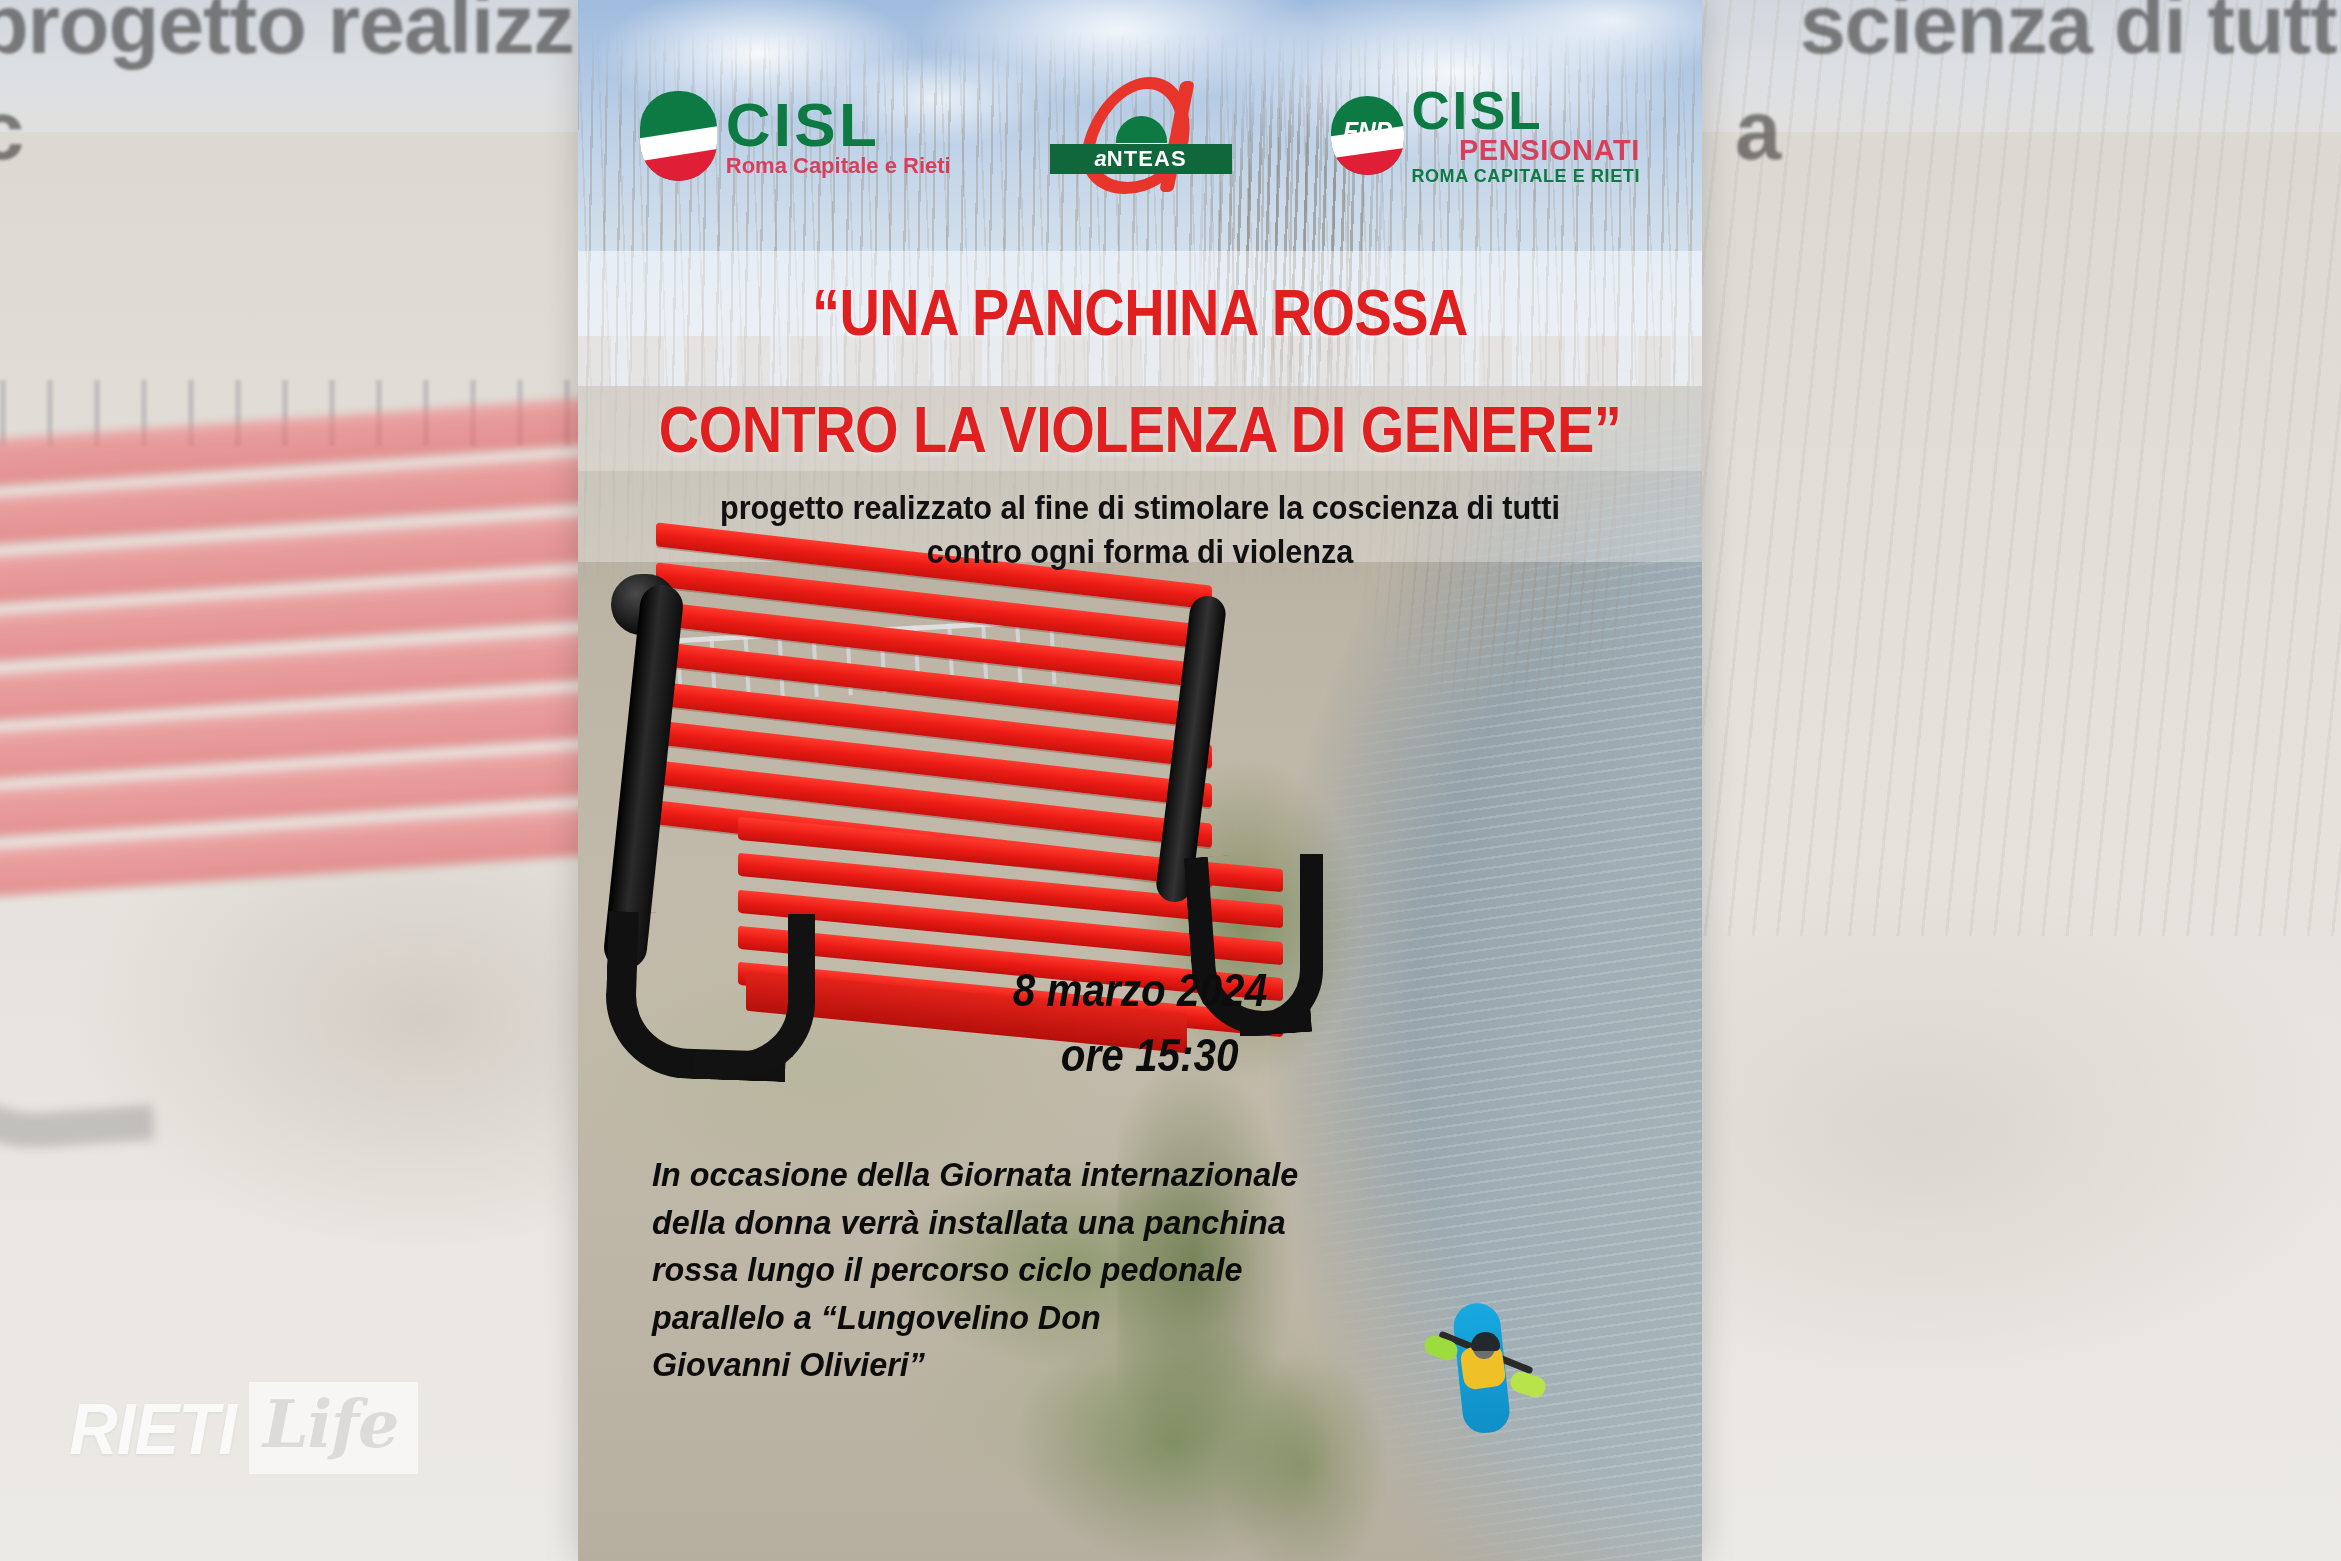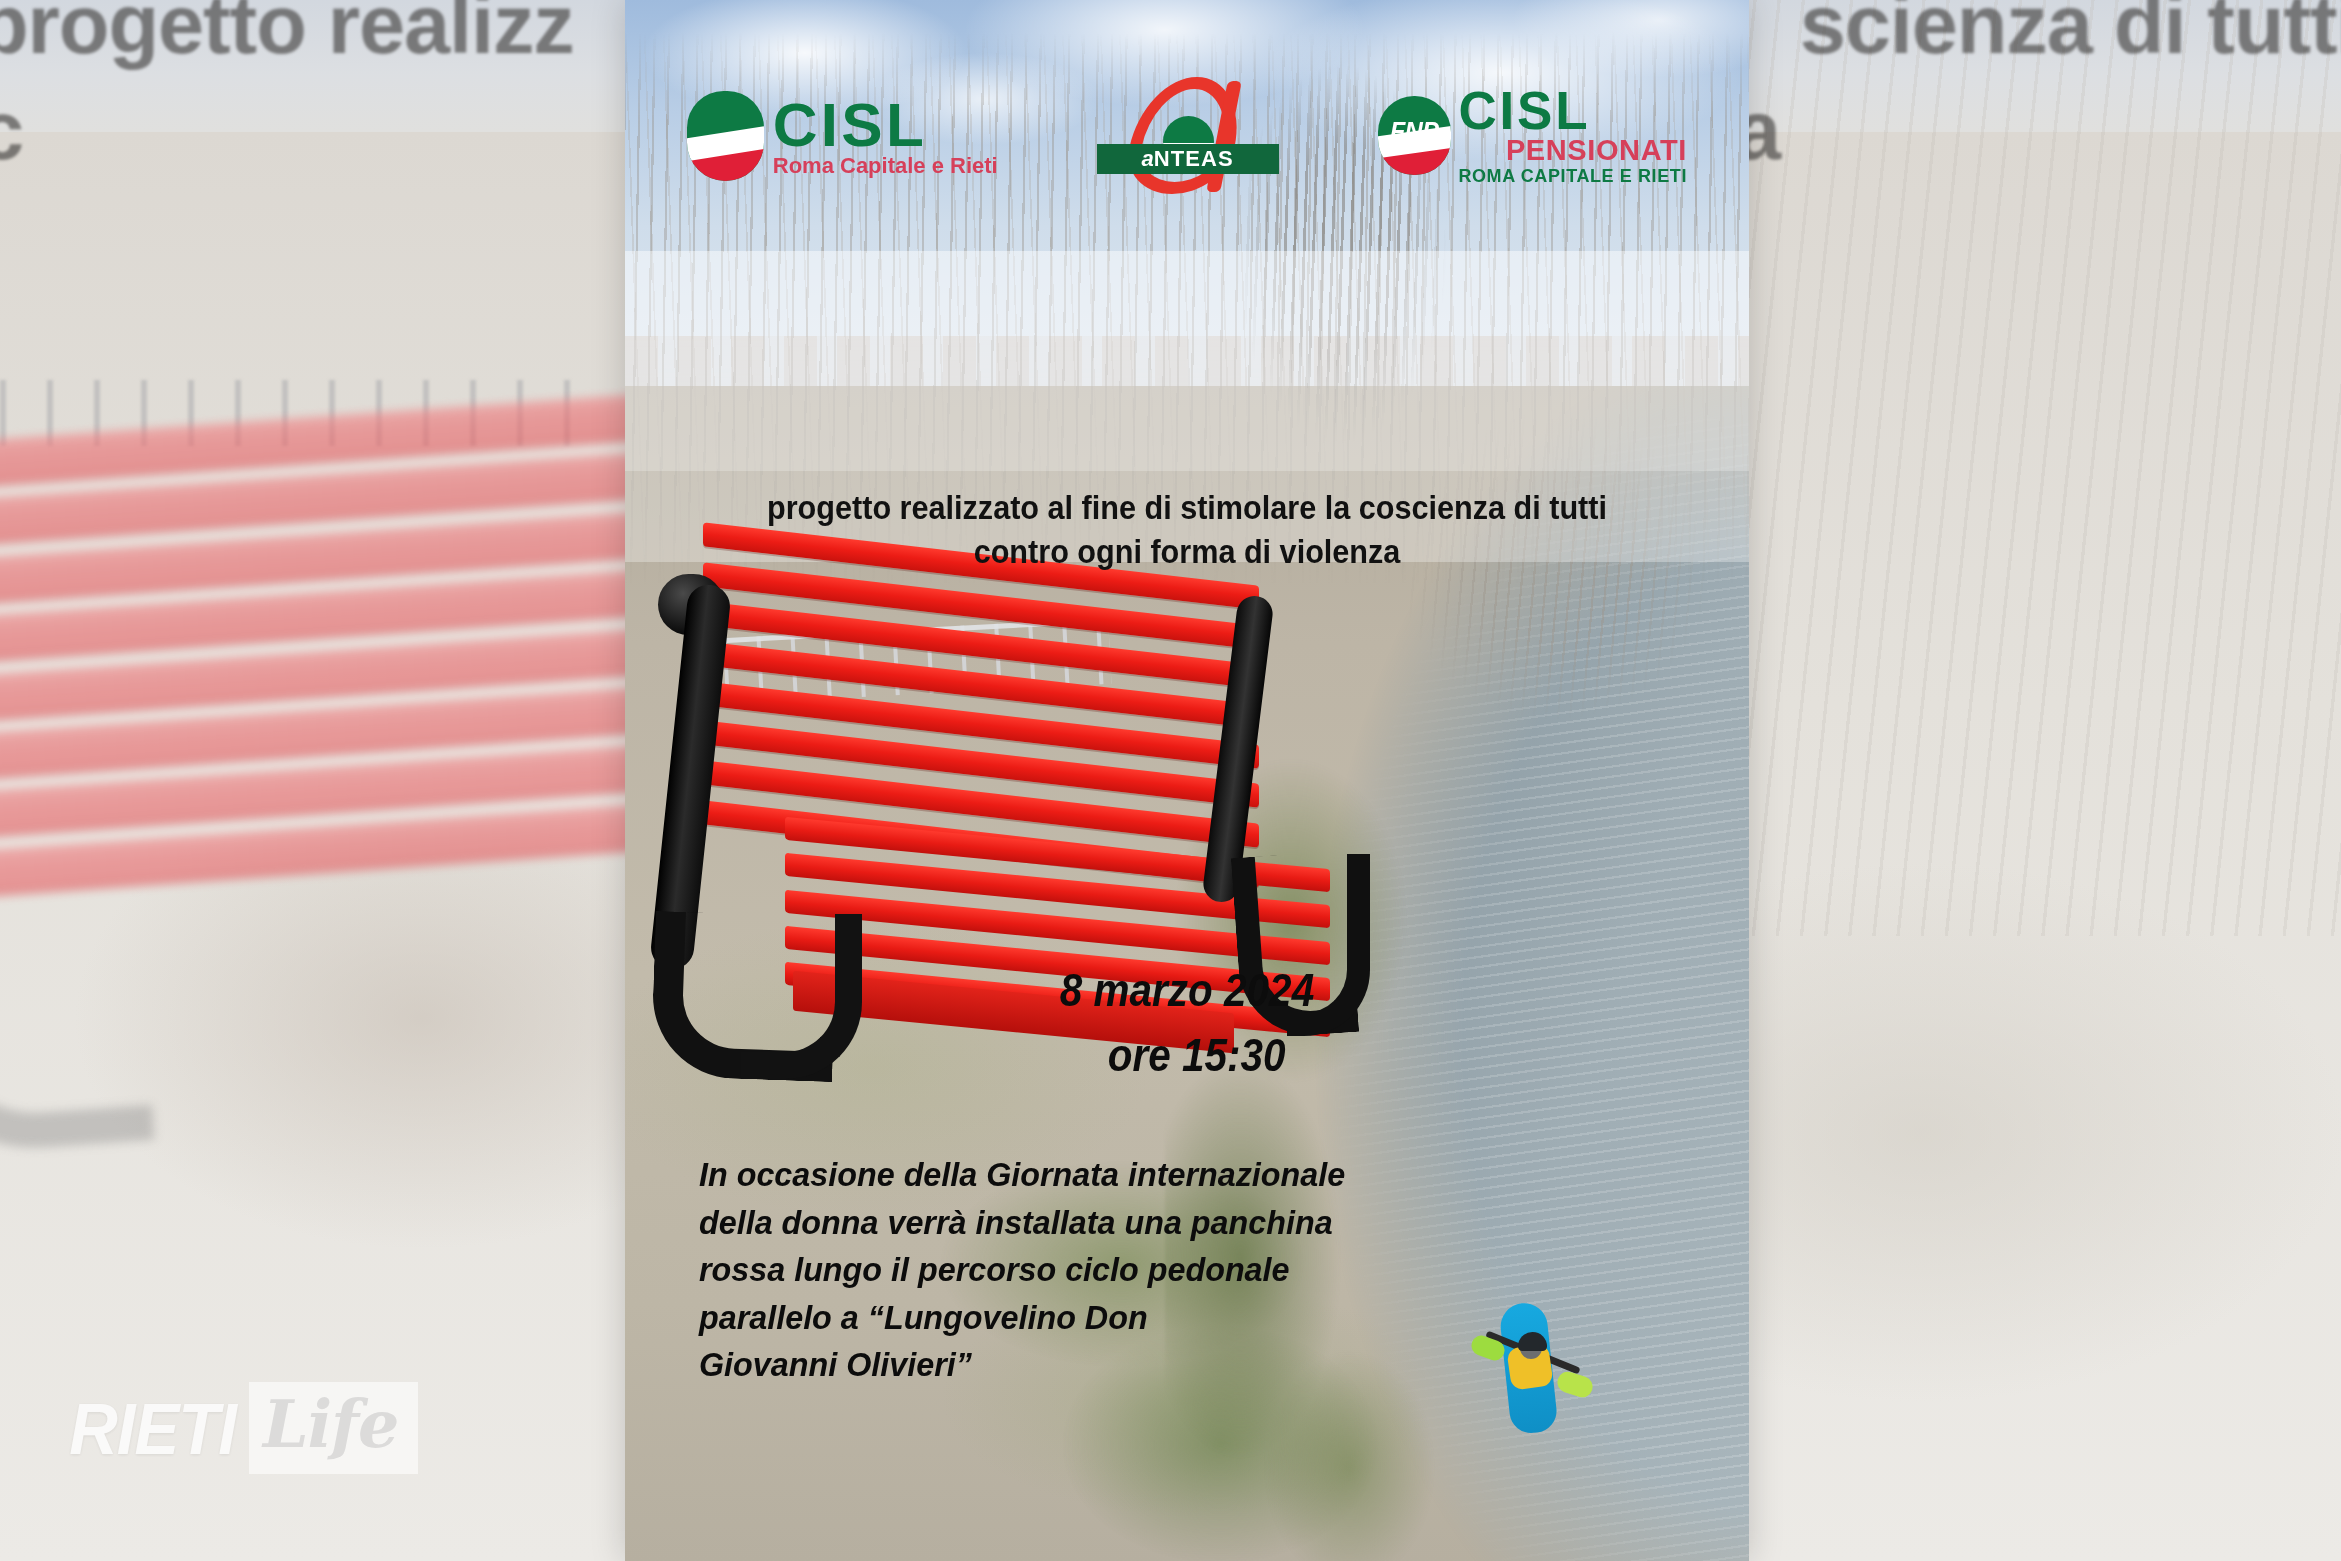--- a/index.html
+++ b/index.html
@@ -70,21 +70,21 @@
     color:rgba(60,58,56,.62);
     white-space:nowrap;
     letter-spacing:-1.1px;
     filter:blur(1.4px);
   }
   #bg-line1{ left:-22px;  top:-23px;  font-size:83px; }
   #bg-line2{ left:-22px;  top:83px;  font-size:83px; }
 
   
   #poster{
-    position:absolute; left:625px; top:0; width:1124px; height:1562px;
+    position:absolute; left:578px; top:0; width:1124px; height:1562px;
     overflow:hidden;
     box-shadow:0 0 33px rgba(0,0,0,.18);
     background:#86efac;
   }
   
   .ph-sky{
     position:absolute; left:0; top:0; width:100%; height:435px;
     background:linear-gradient(180deg,#9fbbdd 0%,#b9cee6 26%,#cfddeb 52%,#dbe4ee 80%,#dfe4e6 100%);
   }
   .ph-clouds{
@@ -544,20 +544,24 @@
           <div class="red"></div>
       </div>
       <div class="fnp-text">
         <div class="fnp-word">CISL</div>
         <div class="fnp-pens">PENSIONATI</div>
         <div class="fnp-roma">ROMA CAPITALE E RIETI</div>
       </div>
     </div>
   </div>
 
+  <div id="title">
+    <span class="tl" id="title-line1">“UNA PANCHINA ROSSA</span>
+    <span class="tl" id="title-line2">CONTRO LA VIOLENZA DI GENERE”</span>
+  </div>
 
   <div id="subtitle">
     <div>progetto realizzato al fine di stimolare la coscienza di tutti</div>
     <div>contro ogni forma di violenza</div>
   </div>
 
   <div id="datetime">
     <span class="dt-date">8 marzo 2024</span>
     <span class="dt-time">ore 15:30</span>
   </div>

